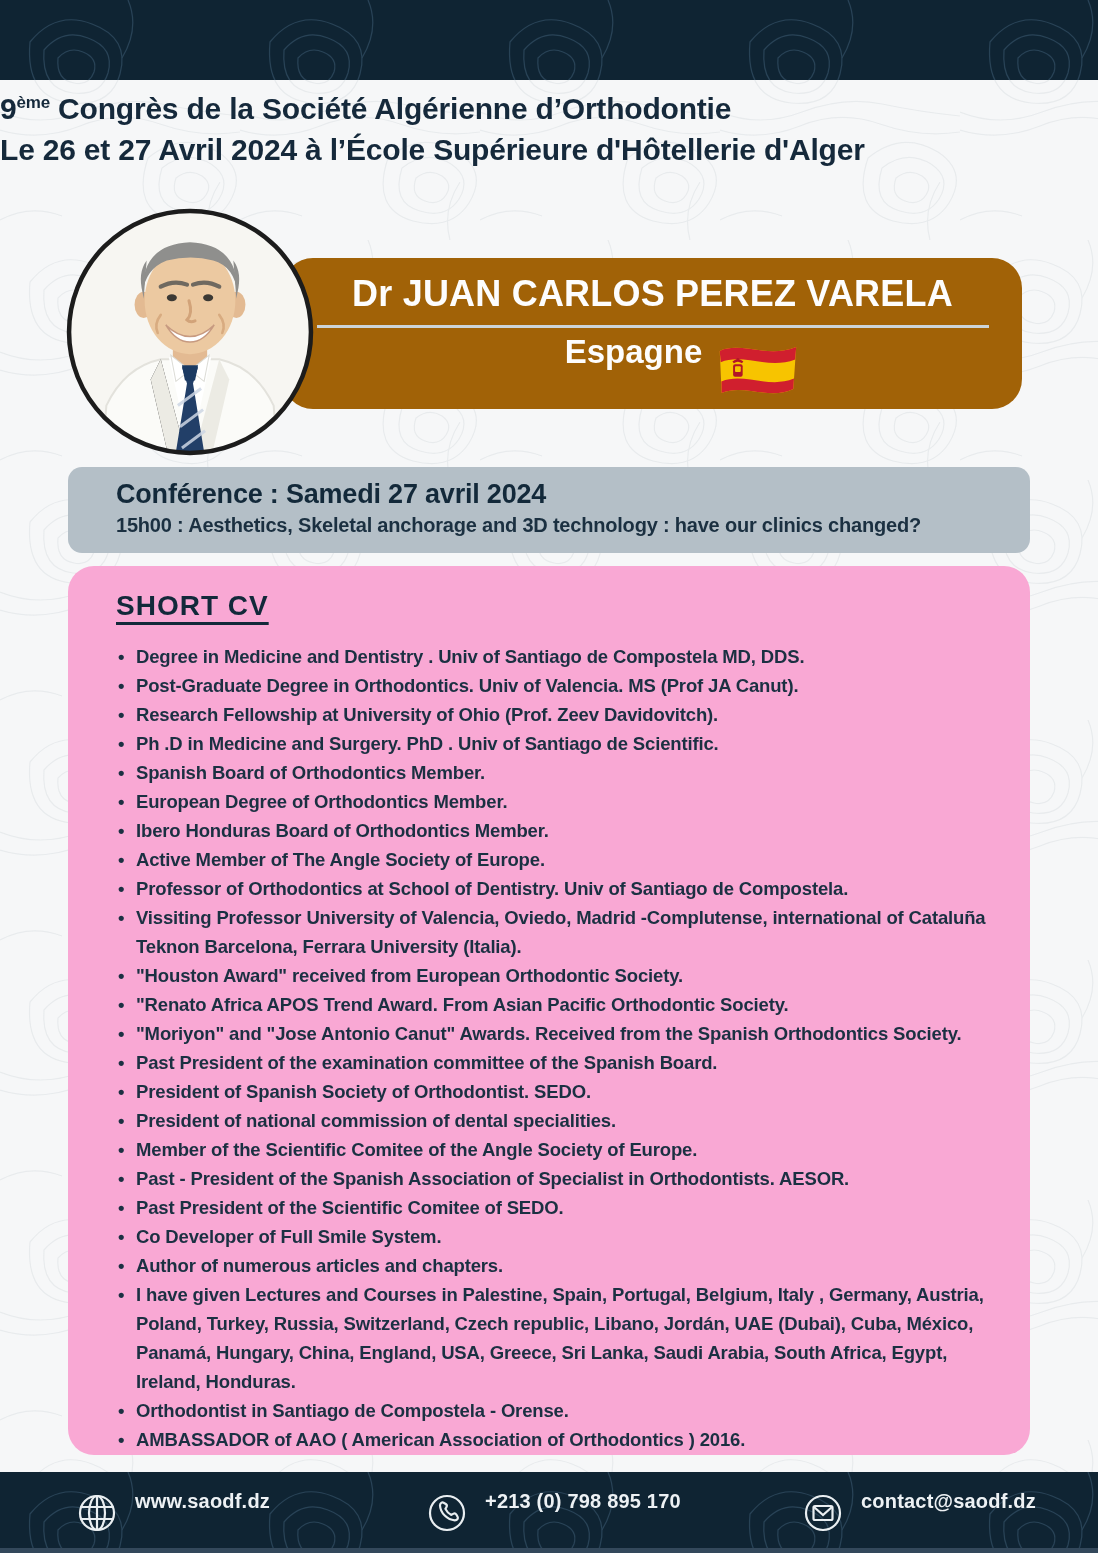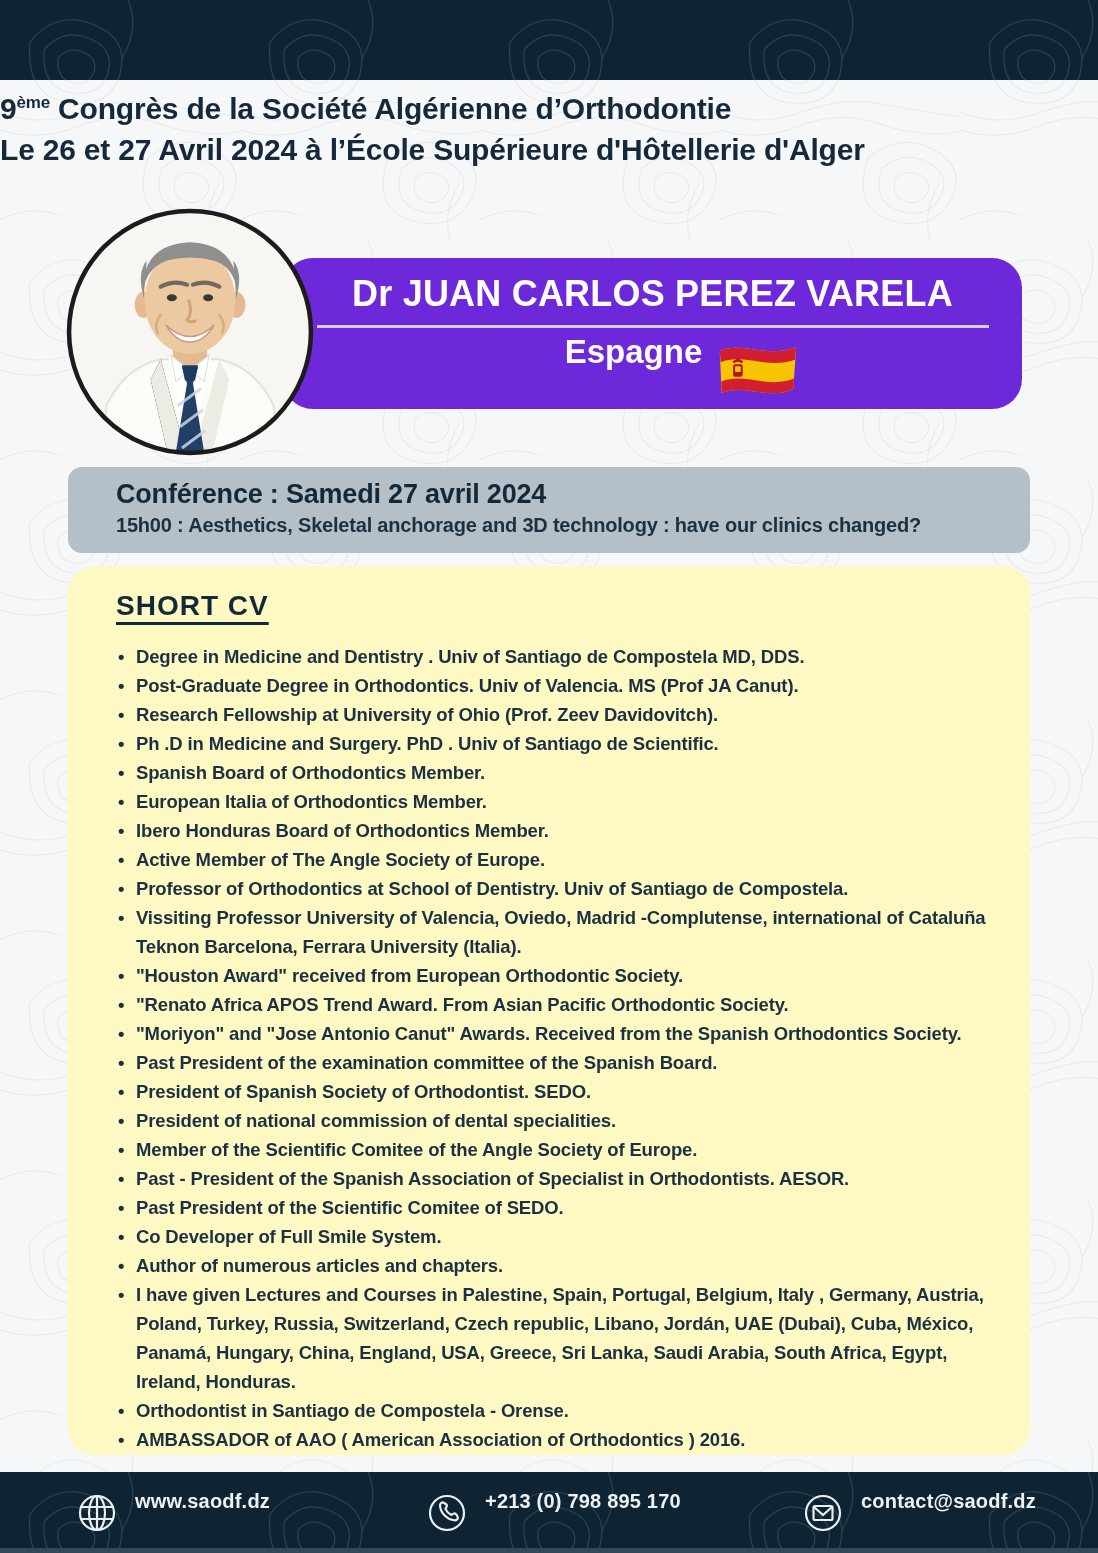--- a/index.html
+++ b/index.html
@@ -38,21 +38,21 @@
     text-align: left;
     font-size: 30px; font-weight: 600; letter-spacing: -0.2px;
     line-height: 41px; color: #15293b;
   }
   .title-block .xb { font-weight: 800; }
   .title-block sup { font-size: 17px; font-weight: 800; vertical-align: super; line-height: 0; }
 
   
   .name-banner {
     position: absolute; left: 283px; top: 258px; width: 739px; height: 151px;
-    background: #6d28d9; border-radius: 30px;
+    background: #a16207; border-radius: 30px;
     display: flex; flex-direction: column; align-items: center;
     padding-top: 15px; z-index: 2;
   }
   .speaker-name {
     color: #fdfdfd; font-size: 36px; font-weight: 800; letter-spacing: 0.2px;
     white-space: nowrap;
   }
   .name-divider { width: 672px; height: 3px; background: #ccd4d9; margin-top: 10px; }
   .country-row { display: flex; align-items: flex-start; gap: 12px; margin-top: 5px; margin-left: 60px; }
   .country-label { color: #fdfdfd; font-size: 33px; font-weight: 800; }
@@ -68,21 +68,21 @@
     position: absolute; left: 68px; top: 467px; width: 962px; height: 86px;
     background: #b4bfc7; border-radius: 14px;
     padding: 12px 30px 0 48px;
   }
   .conf-title { font-size: 27px; font-weight: 700; color: #13293a; letter-spacing: -0.2px; }
   .conf-sub { font-size: 20px; font-weight: 600; color: #1b3041; margin-top: 4px; letter-spacing: -0.2px; }
 
   
   .cv-box {
     position: absolute; left: 68px; top: 566px; width: 962px; height: 889px;
-    background: #fef9c3; border-radius: 26px;
+    background: #f9a8d4; border-radius: 26px;
     padding: 24px 18px 0 48px;
   }
   .cv-heading {
     display: inline-block;
     font-size: 28px; font-weight: 800; color: #13293a; letter-spacing: 1px;
     text-decoration: underline; text-decoration-thickness: 3px; text-underline-offset: 7px;
   }
   .cv-list { list-style: none; margin: 20px 0 0 0; padding: 0; }
   .cv-list li {
     position: relative; padding-left: 20px; padding-right: 6px;
@@ -213,21 +213,21 @@
   </div>
 
   <div class="cv-box">
     <span class="cv-heading">SHORT CV</span>
     <ul class="cv-list">
       <li>Degree in Medicine and Dentistry . Univ of Santiago de Compostela MD, DDS.</li>
       <li>Post-Graduate Degree in Orthodontics. Univ of Valencia. MS (Prof JA Canut).</li>
       <li>Research Fellowship at University of Ohio (Prof. Zeev Davidovitch).</li>
       <li>Ph .D in Medicine and Surgery. PhD . Univ of Santiago de Scientific.</li>
       <li>Spanish Board of Orthodontics Member.</li>
-      <li>European Italia of Orthodontics Member.</li>
+      <li>European Degree of Orthodontics Member.</li>
       <li>Ibero Honduras Board of Orthodontics Member.</li>
       <li>Active Member of The Angle Society of Europe.</li>
       <li>Professor of Orthodontics at School of Dentistry. Univ of Santiago de Compostela.</li>
       <li>Vissiting Professor University of Valencia, Oviedo, Madrid -Complutense, international of Cataluña Teknon Barcelona, Ferrara University (Italia).</li>
       <li>"Houston Award" received from European Orthodontic Society.</li>
       <li>"Renato Africa APOS Trend Award. From Asian Pacific Orthodontic Society.</li>
       <li>"Moriyon" and "Jose Antonio Canut" Awards. Received from the Spanish Orthodontics Society.</li>
       <li>Past President of the examination committee of the Spanish Board.</li>
       <li>President of Spanish Society of Orthodontist. SEDO.</li>
       <li>President of national commission of dental specialities.</li>

